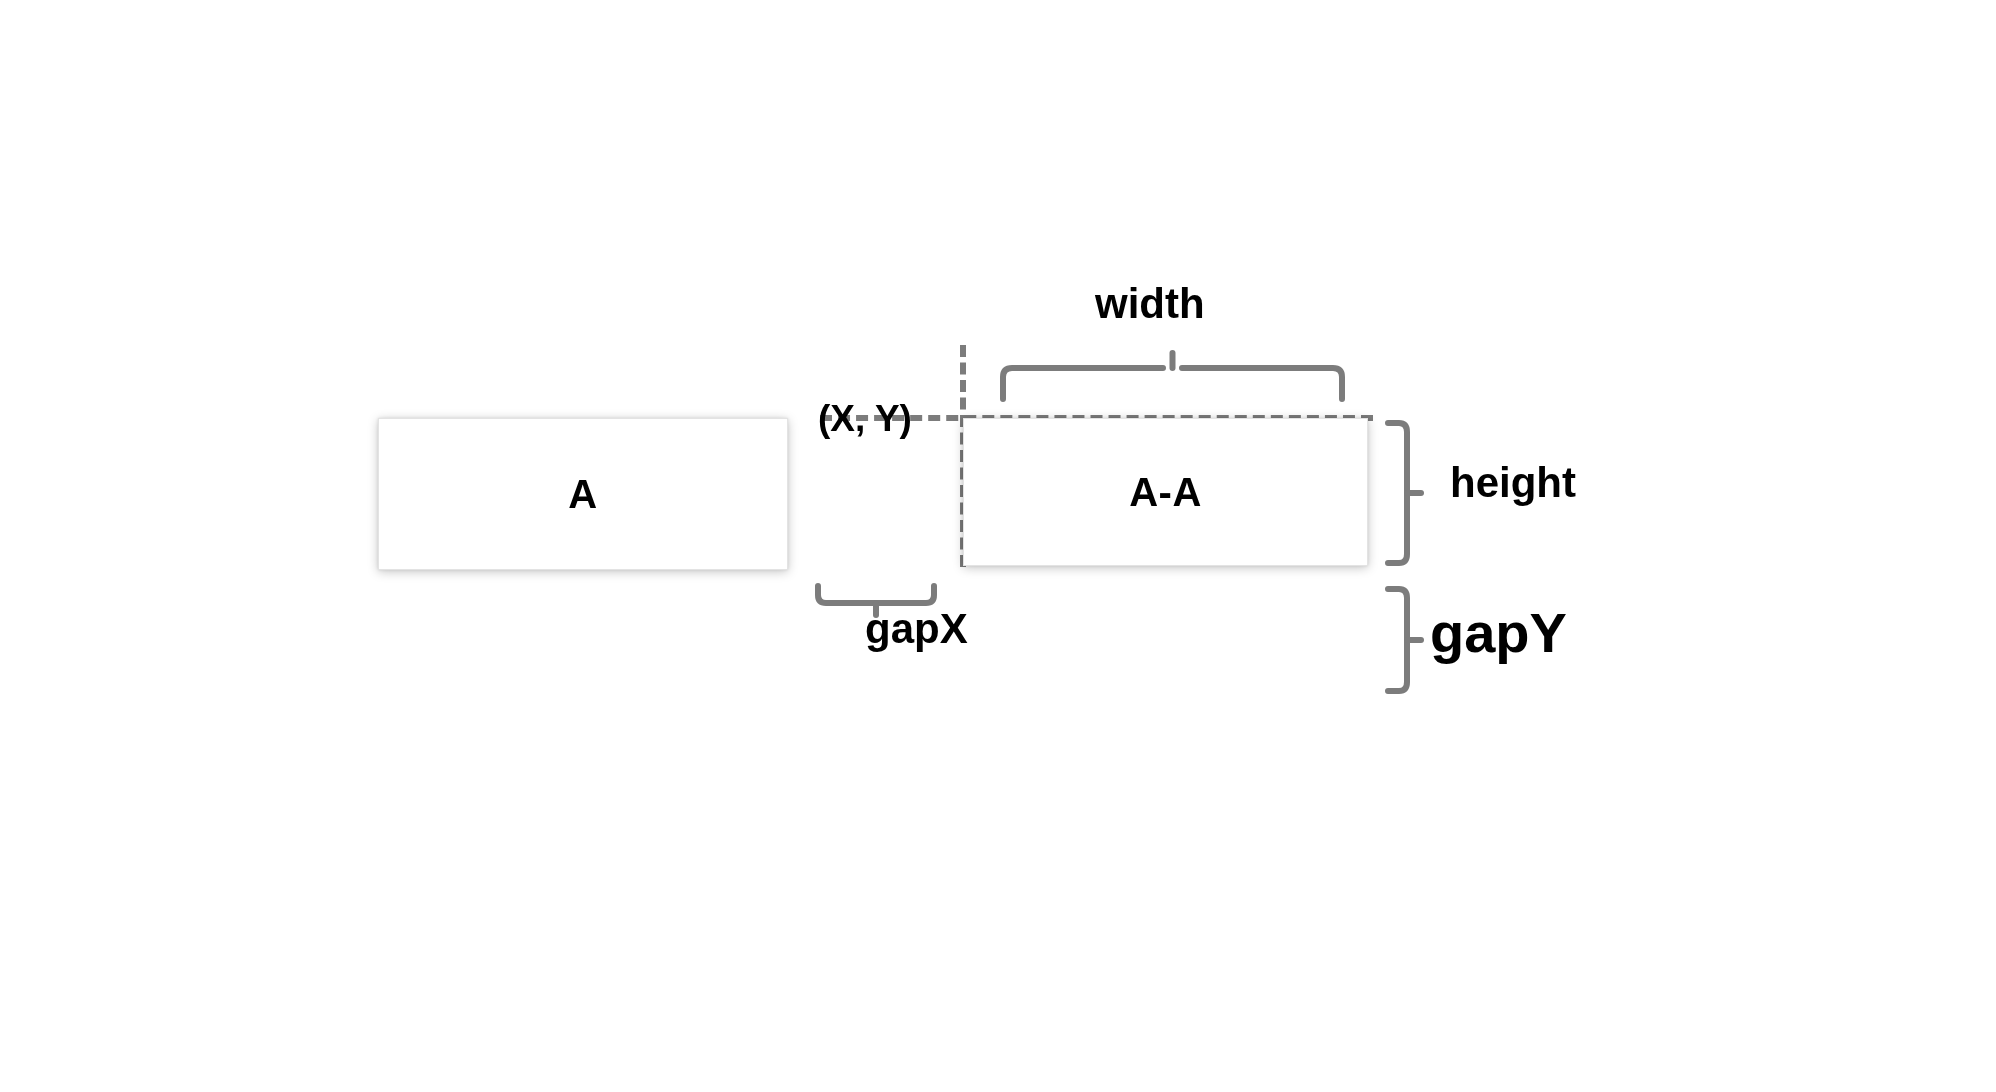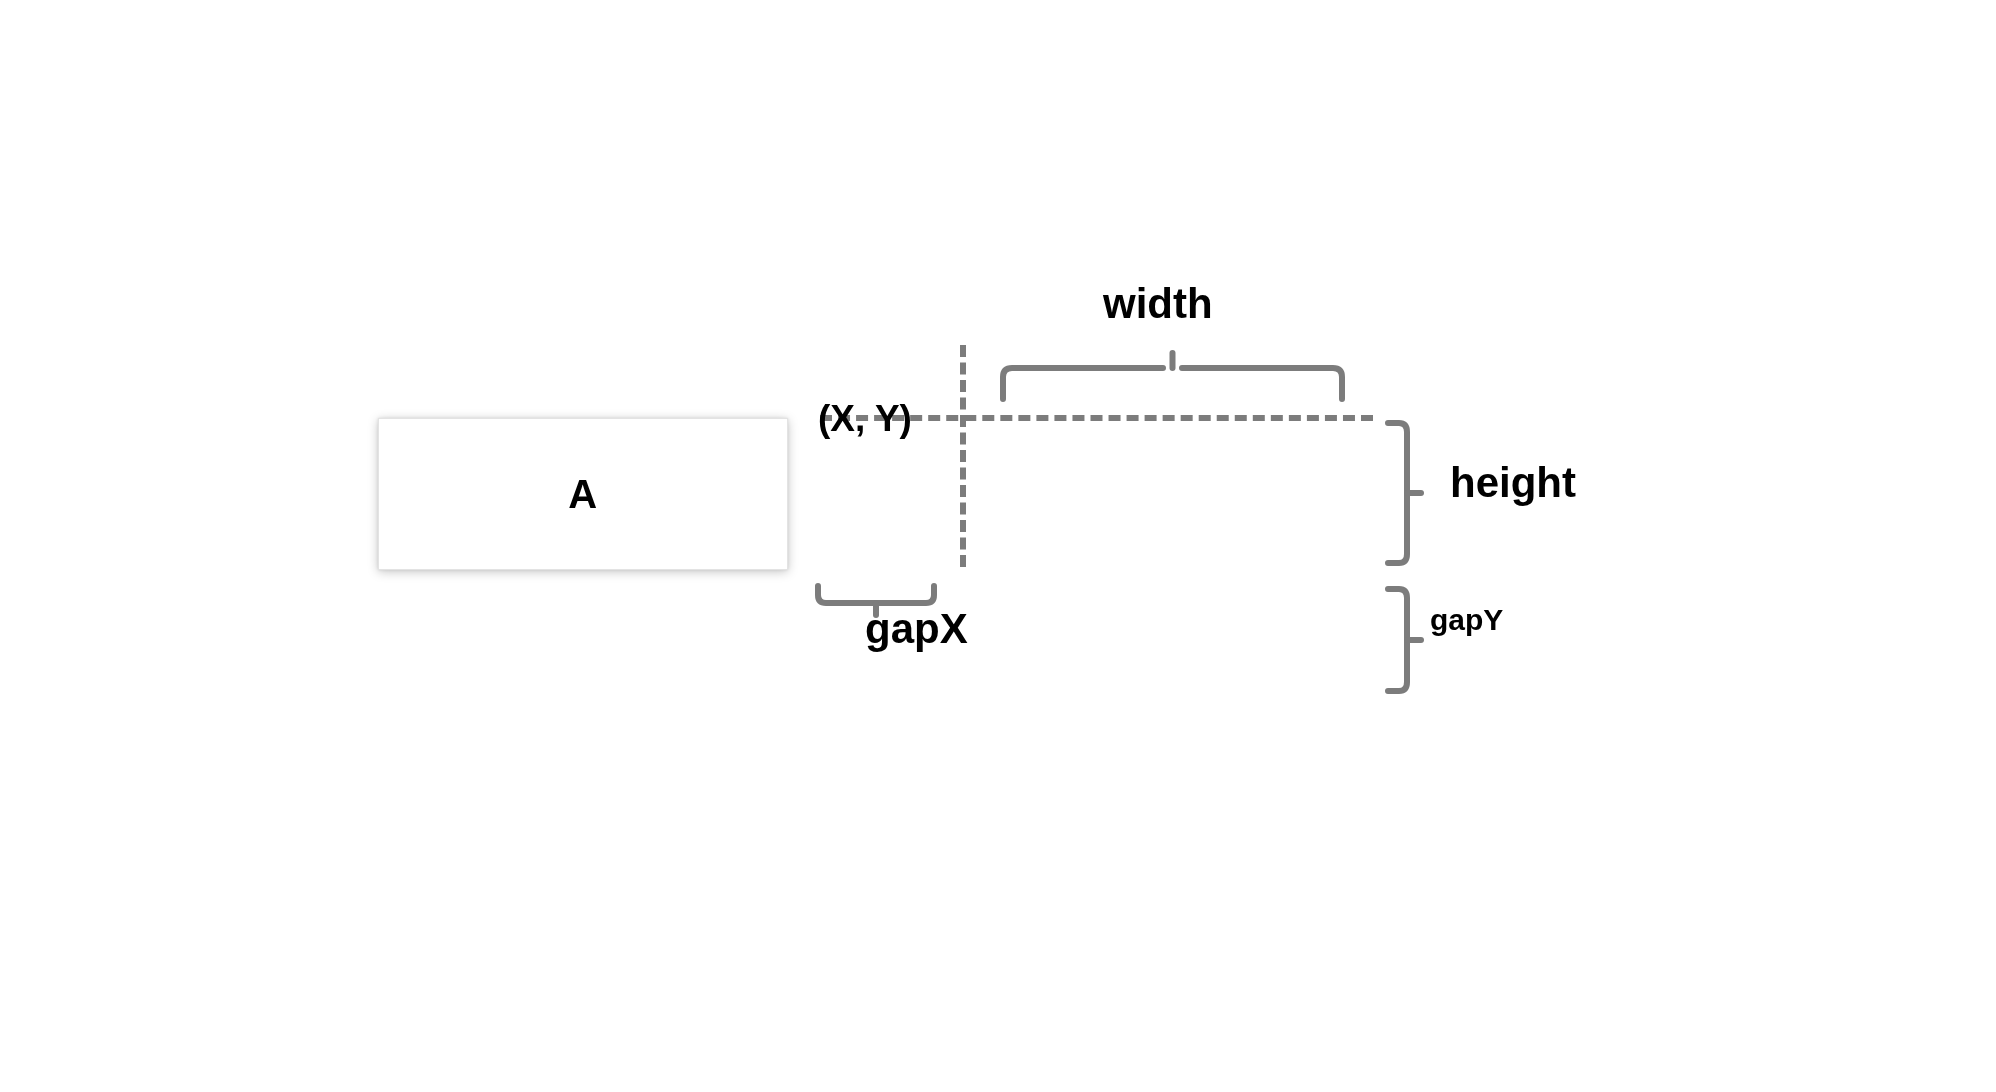--- a/index.html
+++ b/index.html
@@ -60,24 +60,24 @@
   
   .metric-label {
     position: absolute;
     font-weight: bold;
     color: #000000;
     line-height: 1;
     white-space: nowrap;
     user-select: none;
   }
   #label-xy     { left: 818px;  top: 368px; font-size: 37px; margin-top: 32px; }
-  #label-width  { left: 1095px; top: 283px; font-size: 42px; margin-left: 8px; }
+  #label-width  { left: 1095px; top: 283px; font-size: 42px; }
   #label-height { left: 1430px; top: 462px; font-size: 42px; margin-left: 20px; }
   #label-gapx   { left: 865px;  top: 608px; font-size: 42px; }
-  #label-gapy   { left: 1430px; top: 605px; font-size: 30px; }
+  #label-gapy   { left: 1430px; top: 605px; font-size: 56px; }
 
   
   .brace-svg {
     position: absolute;
     overflow: visible;
   }
   .brace-path {
     fill: none;
     stroke: #7c7c7c;
     stroke-width: 6;
@@ -94,20 +94,23 @@
 
 <div id="canvas">
 
   <div class="dash-h" id="xy-dash-horizontal"></div>
   <div class="dash-v" id="xy-dash-vertical"></div>
 
   <div class="node" id="box-a">
     <span class="node-label">A</span>
   </div>
 
+  <div class="node" id="box-a-a">
+    <span class="node-label">A-A</span>
+  </div>
 
 
   <svg class="brace-svg" id="brace-width" viewBox="0 0 345 40">
     <path class="brace-path" d="M 3 37 L 3 15 Q 3 6 12 6 L 163 6 M 182 6 L 333 6 Q 342 6 342 15 L 342 37"></path>
     <path class="brace-path" d="M 172.5 6 L 172.5 -9"></path>
   </svg>
 
   <svg class="brace-svg" id="brace-gapx" viewBox="0 0 122 34">
     <path class="brace-path" d="M 3 3 L 3 12 Q 3 20 11 20 L 111 20 Q 119 20 119 12 L 119 3"></path>
     <path class="brace-path" d="M 61 20 L 61 32"></path>

